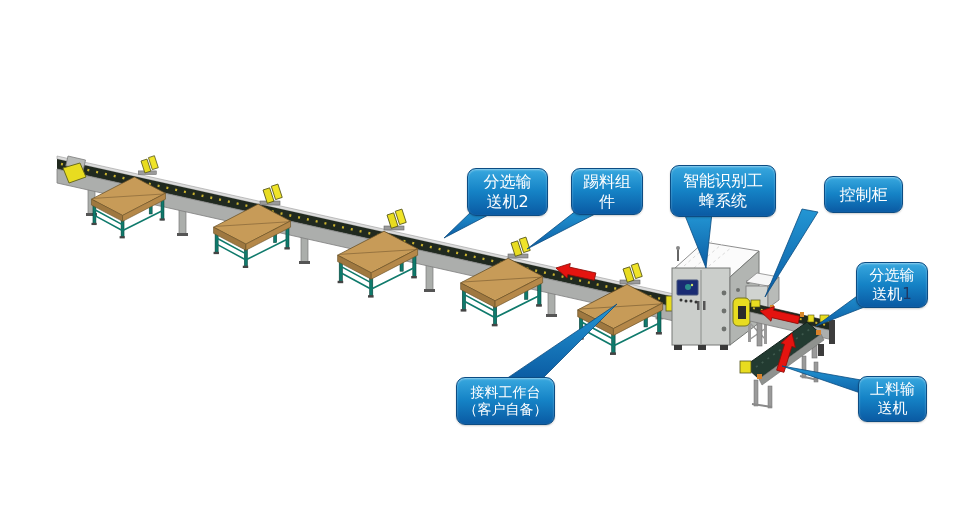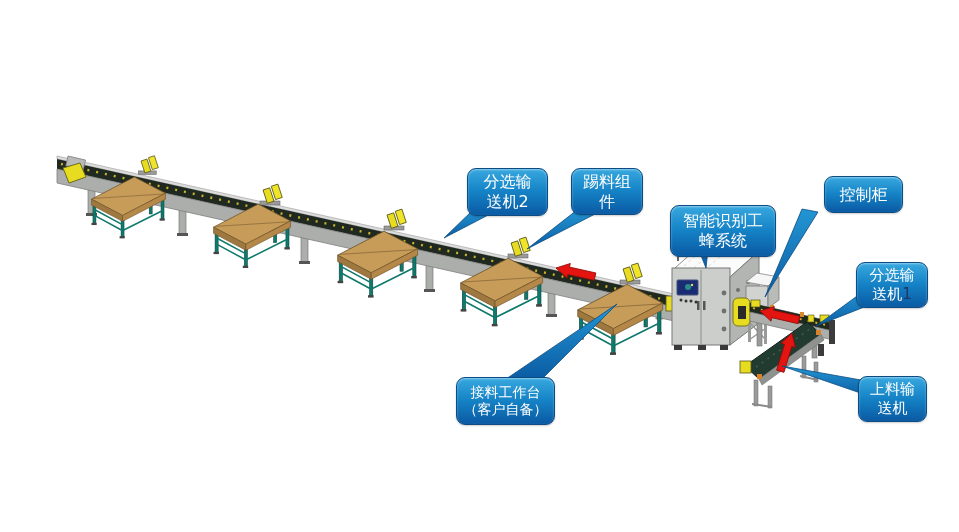--- a/index.html
+++ b/index.html
@@ -7,21 +7,21 @@
          font-family:"DejaVu Sans","Liberation Sans",sans-serif;text-decoration:underline;}
   #scene{position:absolute;left:0;top:0;}
   .callout{position:absolute;display:flex;flex-direction:column;align-items:center;justify-content:center;
            color:#ffffff;text-align:center;border-radius:9px;border:1px solid #0C4C83;
            background:linear-gradient(180deg,#38A8DF 0%,#1583C6 48%,#0A5AA3 100%);
            box-shadow:inset 0 1px 2px rgba(255,255,255,.45), 0 1px 2px rgba(0,0,0,.2);
            line-height:1.25;z-index:5;}
   .callout .cl{white-space:nowrap;}
   #co-b1{left:467px;top:168px;width:79px;height:46px;font-size:16px;}
   #co-b2{left:571px;top:168px;width:70px;height:45px;font-size:16px;}
-  #co-b3{left:670px;top:165px;width:104px;height:50px;font-size:16px;margin-top:40px;}
+  #co-b3{left:670px;top:165px;width:104px;height:50px;font-size:16px;}
   #co-b4{left:793px;top:176px;width:77px;height:35px;font-size:16px;margin-left:31px;}
   #co-b5{left:856px;top:262px;width:70px;height:44px;font-size:15px;}
   #co-b6{left:858px;top:376px;width:67px;height:44px;font-size:15px;}
   #co-b7{left:456px;top:377px;width:97px;height:46px;font-size:14px;}
   .num-dark{color:#1F3864;}
 </style>
 </head>
 <body>
 
 <div id="stage">

